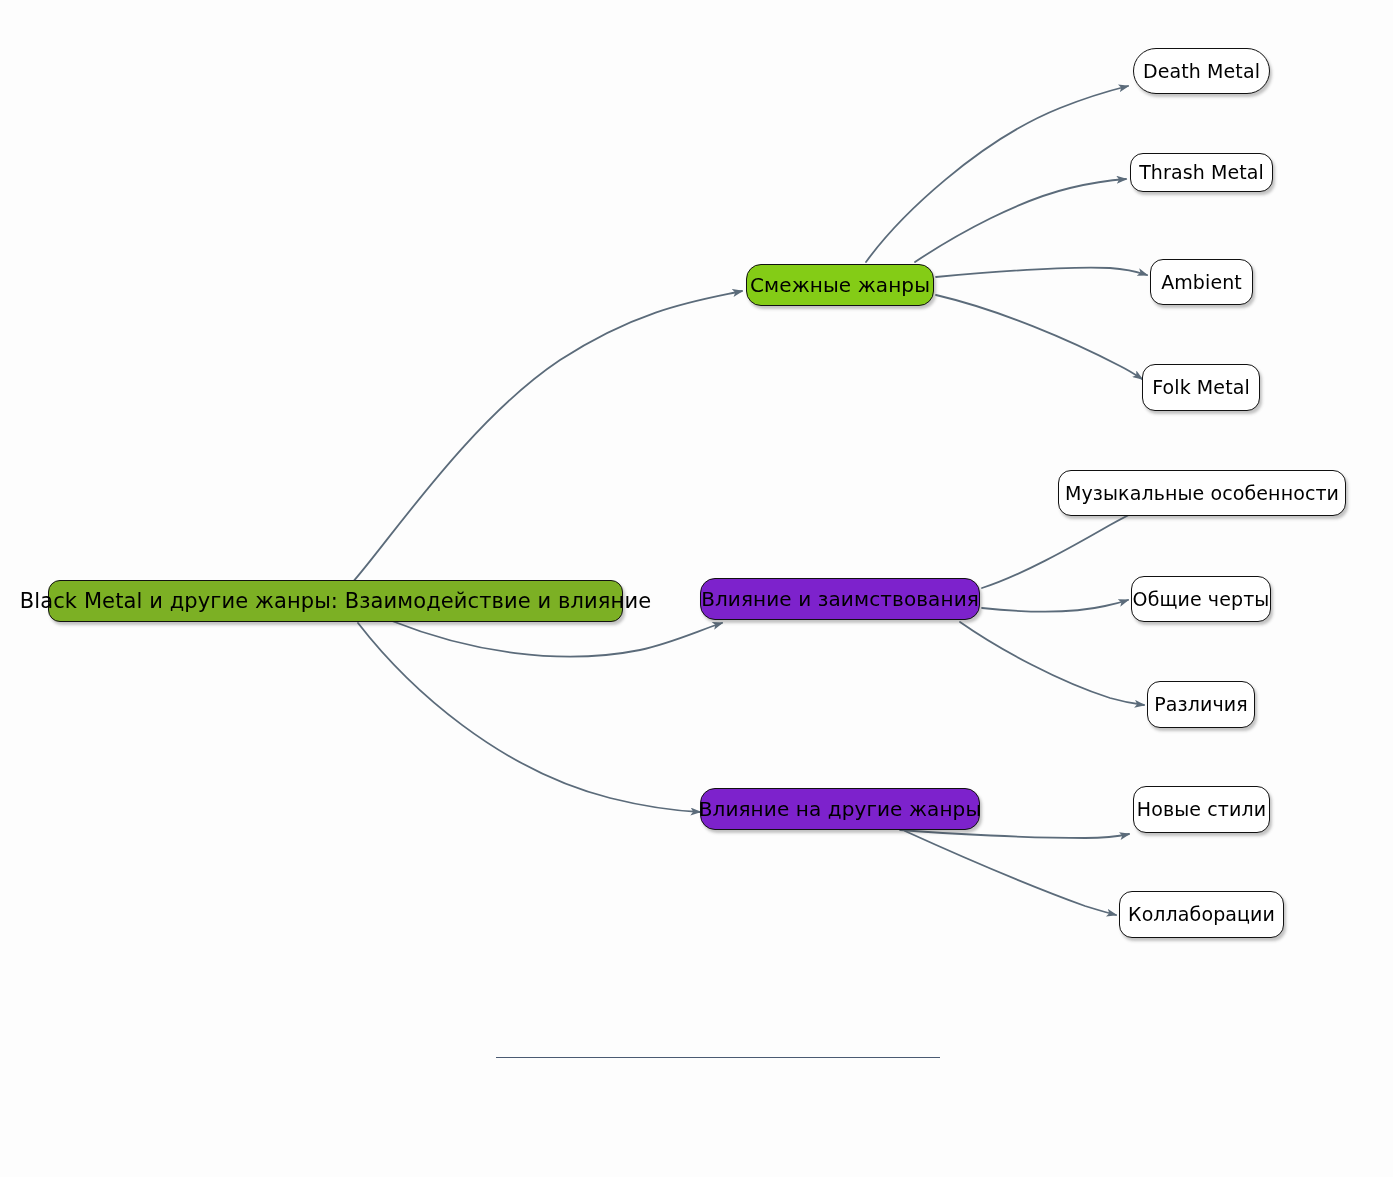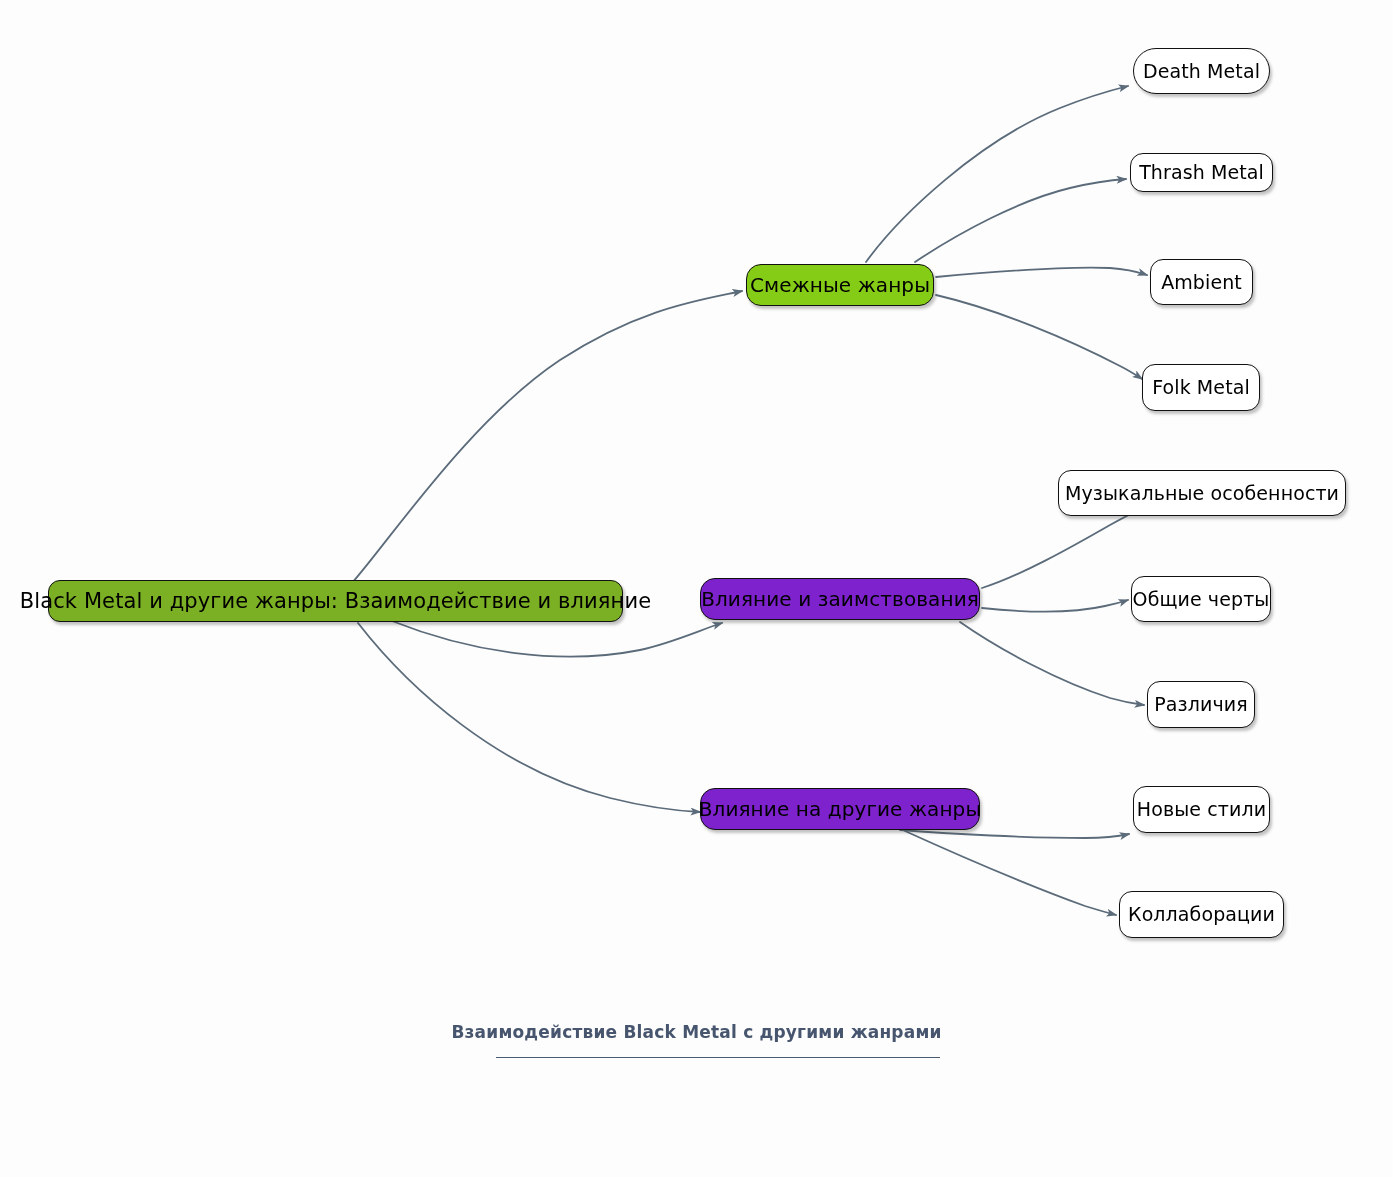--- a/index.html
+++ b/index.html
@@ -151,16 +151,15 @@
         <span>Влияние на другие жанры</span>
       </div>
       <div class="node leaf" style="left: 1133px; top: 786px; width: 137px; height: 47px;">
         <span>Новые стили</span>
       </div>
       <div class="node leaf" style="left: 1119px; top: 891px; width: 165px; height: 47px;">
         <span>Коллаборации</span>
       </div>
     </div>
 
-  <div class="footer footer-caption">Взаимодействие Black Metal с другими жанрами</div>
   <div class="footer-rule"></div>
 
 </div>
 
 </body></html>

